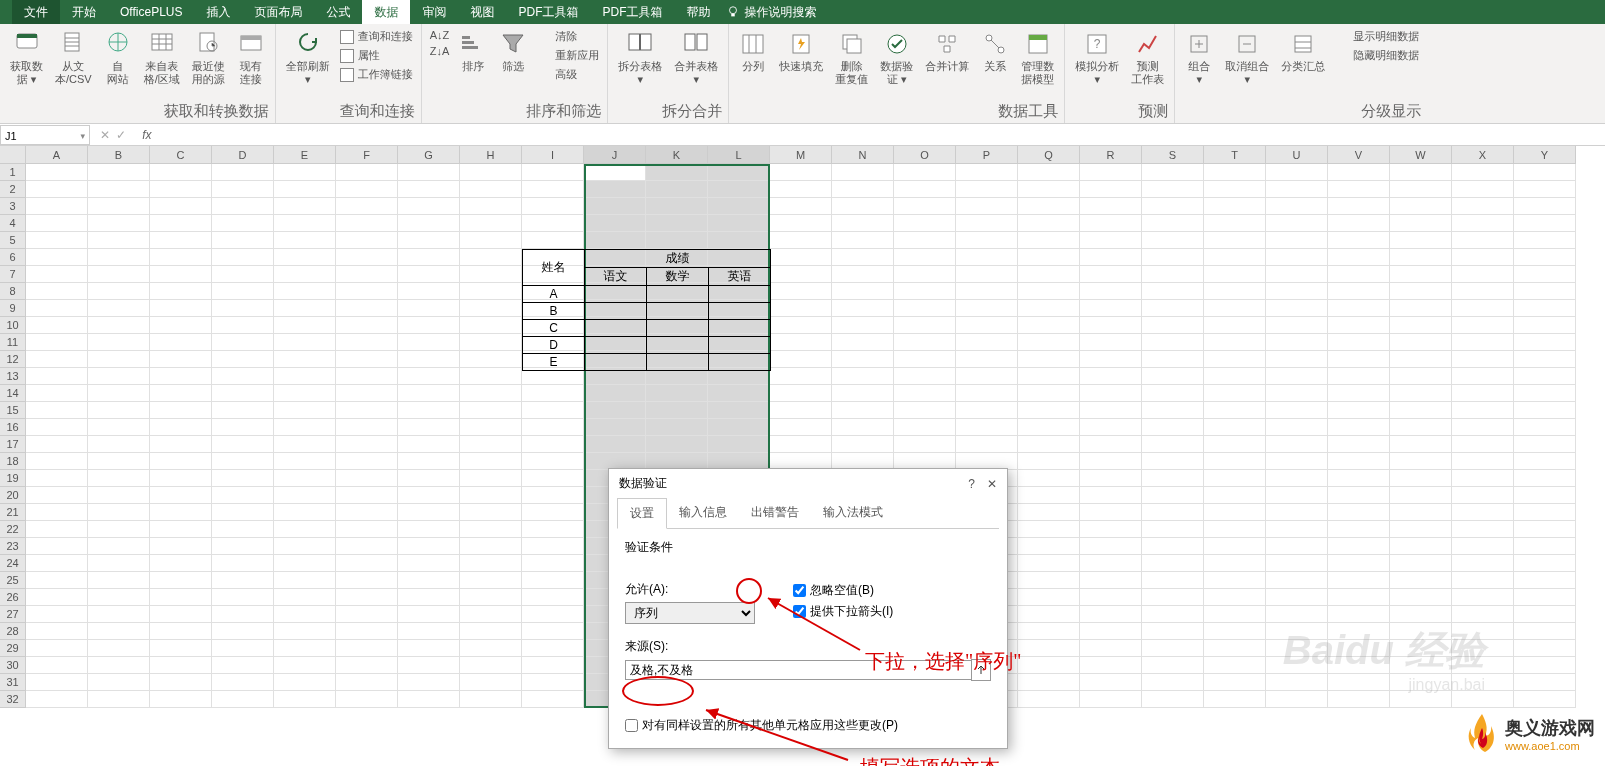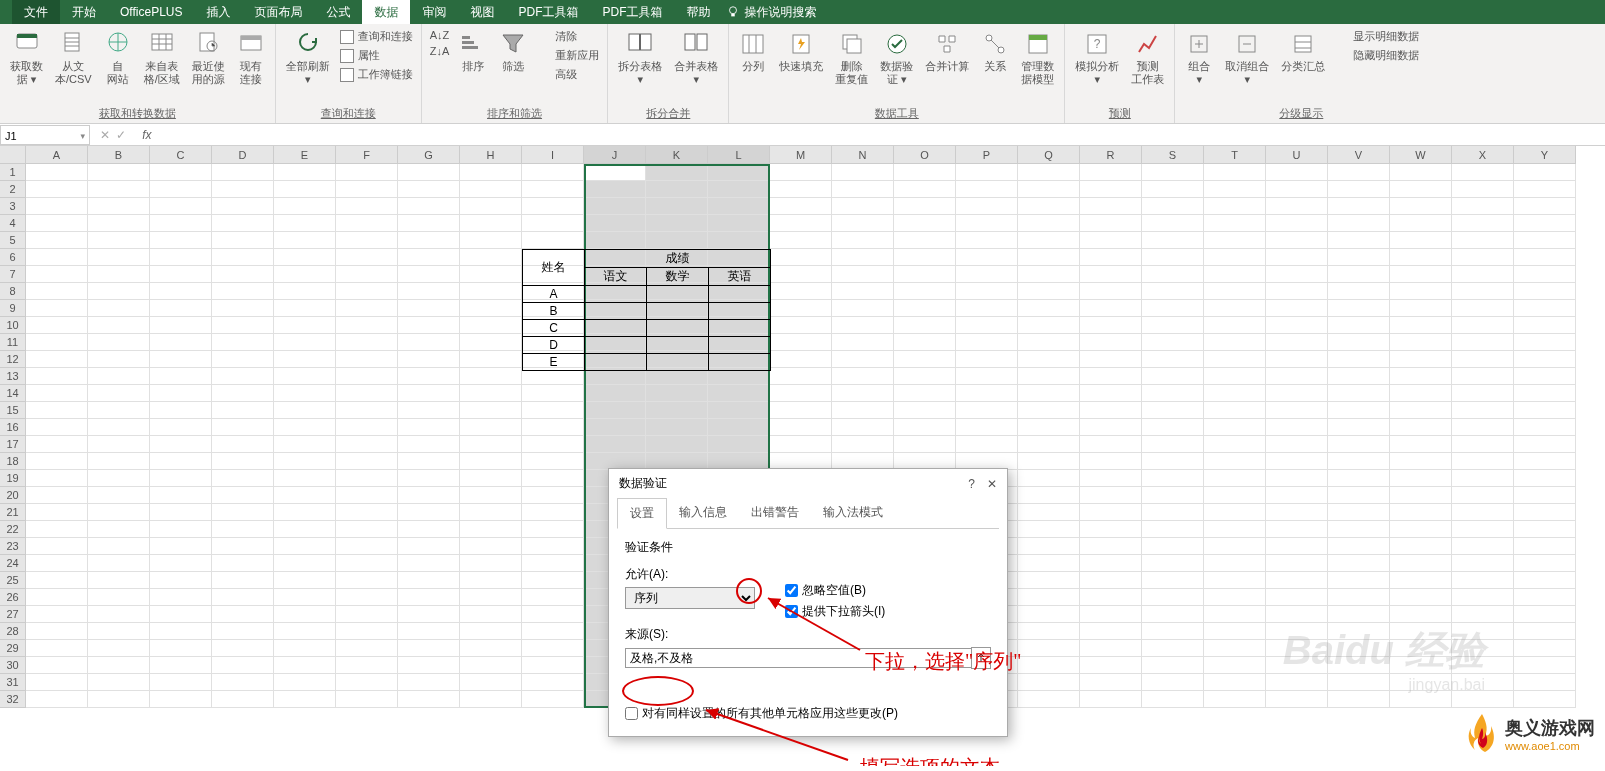--- a/index.html
+++ b/index.html
@@ -10,21 +10,21 @@
 .menubar .item { padding: 0 12px; height: 24px; line-height: 24px; cursor: pointer; }
 .menubar .item.file { background: #1e5430; }
 .menubar .item.active { background: #fff; color: #2a6b3f; }
 .menubar .lightbulb { margin-left: 4px; display: flex; align-items: center; gap: 4px; }
 .menubar .lightbulb svg { width: 14px; height: 14px; }
 
 
 .ribbon { background: #f3f2f1; height: 100px; border-bottom: 1px solid #d0d0d0; display: flex; position: relative; }
 .group { border-right: 1px solid #d8d8d8; padding: 4px 6px 2px 6px; display: flex; flex-direction: column; justify-content: space-between; }
 .group-content { display: flex; gap: 4px; flex: 1; align-items: flex-start; }
-.group-label { text-align: center; font-size: 11px; color: #666; padding-top: 2px; text-decoration: underline; }
+.group-label { text-align: right; font-size: 15px; color: #666; padding-top: 2px; }
 .big-btn { display: flex; flex-direction: column; align-items: center; gap: 2px; padding: 2px 4px; font-size: 11px; color: #555; cursor: pointer; }
 .big-btn .ico { width: 28px; height: 28px; display: flex; align-items: center; justify-content: center; }
 .big-btn .lbl { text-align: center; line-height: 1.2; white-space: pre; }
 .small-btns { display: flex; flex-direction: column; gap: 2px; }
 .small-btn { display: flex; align-items: center; gap: 4px; font-size: 11px; color: #555; padding: 1px 2px; cursor: pointer; }
 .small-btn .sico { width: 14px; height: 14px; display: flex; align-items: center; justify-content: center; }
 
 
 .ibox { border: 1px solid #888; background: #fff; }
 
@@ -1415,37 +1415,37 @@
       </div>
     </div>
     <div class="dialog-tabs">
       <div class="dialog-tab active">设置</div>
       <div class="dialog-tab">输入信息</div>
       <div class="dialog-tab">出错警告</div>
       <div class="dialog-tab">输入法模式</div>
     </div>
     <div class="dialog-body">
       <div style="margin-bottom:10px">验证条件</div>
-      <div style="display:flex; gap:20px; align-items:flex-start">
+      <div style="display:flex; gap:28px; align-items:flex-end">
         <div style="flex:0 0 140px">
           <label>允许(A):</label>
           <select style="width:130px"><option>序列</option></select>
         </div>
         <div style="padding-top:16px">
           <div class="chk">
               <input type="checkbox" checked="" style="">
               <span>忽略空值(B)</span>
             </div>
           <div class="chk">
               <input type="checkbox" checked="" style="">
               <span>提供下拉箭头(I)</span>
             </div>
         </div>
       </div>
-      <div style="margin-top:2px">
+      <div style="margin-top:14px">
         <label>来源(S):</label>
         <div class="src-wrap">
           <input type="text" style="width: 250px;" value="及格,不及格">
           <div class="range-btn">
             <svg width="12" height="12">
                 <path d="M6 2 L6 10 M3 5 L6 2 L9 5" stroke="#333" fill="none"></path>
               </svg>
           </div>
         </div>
       </div>

